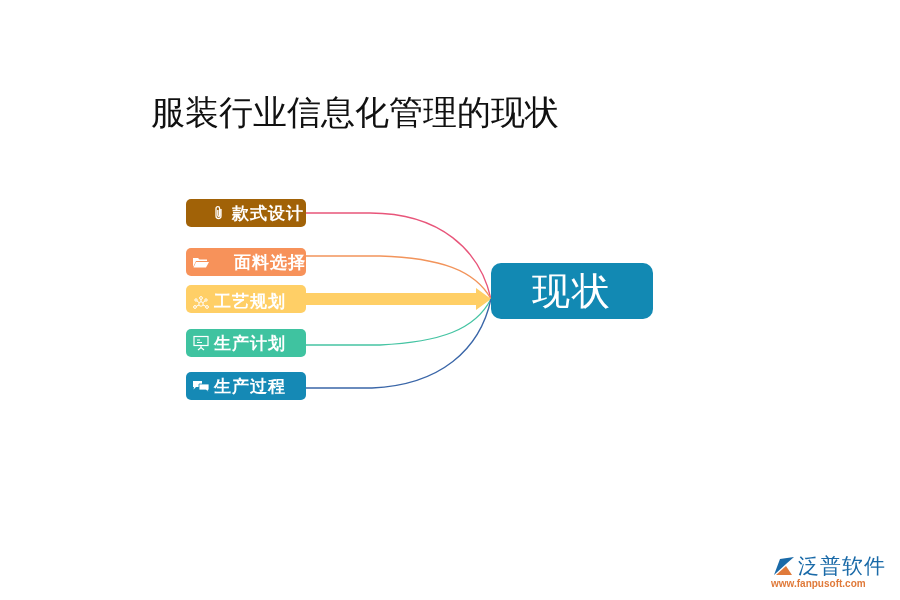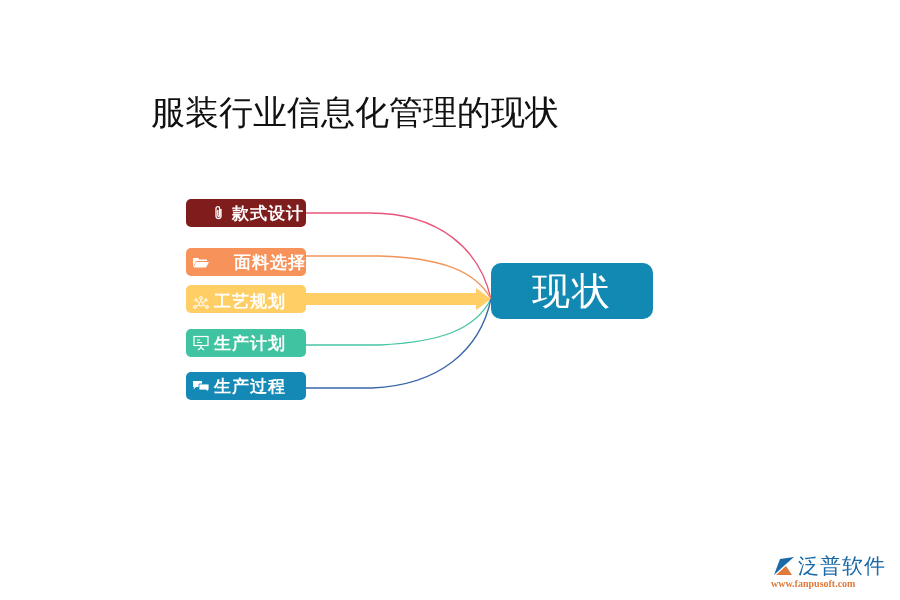--- a/index.html
+++ b/index.html
@@ -6,37 +6,37 @@
   body { width: 900px; height: 600px; background: #ffffff; position: relative; overflow: hidden; font-family: "DejaVu Serif", "Liberation Serif", serif; }
   .title { position: absolute; left: 151px; top: 92px; font-size: 34px; color: #111111; letter-spacing: 0px; white-space: nowrap; line-height: 40px; }
   svg.links { position: absolute; left: 0; top: 0; }
   .node { position: absolute; left: 186px; width: 120px; height: 28px; border-radius: 5px; color: #ffffff; display: flex; align-items: center; box-sizing: border-box; padding-left: 6px; }
   .node .icon { width: 18px; height: 18px; display: inline-flex; align-items: center; justify-content: center; margin-right: 4px; }
   .node .label { font-size: 17px; font-weight: bold; letter-spacing: 1px; white-space: nowrap; }
   .center { position: absolute; left: 491px; top: 263px; width: 162px; height: 56px; border-radius: 10px; background: #1289b3; color: #fff; display: flex; align-items: center; justify-content: center; }
   .center .label { font-size: 38px; letter-spacing: 2px; }
   .logo { position: absolute; left: 768px; top: 552px; width: 130px; height: 40px; }
   .logo .brand { position: absolute; left: 30px; top: 0; font-size: 21px; color: #1a6aa8; font-family: "DejaVu Sans", "Liberation Sans", sans-serif; letter-spacing: 1px; white-space: nowrap; }
-  .logo .url { position: absolute; left: 3px; top: 26px; font-size: 10px; color: #e07a3a; font-family: Liberation Serif, serif; white-space: nowrap; font-weight: bold; }
+  .logo .url { position: absolute; left: 3px; top: 26px; font-size: 10px; color: #e07a3a; font-family: Liberation Sans, sans-serif; white-space: nowrap; font-weight: bold; }
   .logo .mark { position: absolute; left: 4px; top: 3px; }
 </style>
 </head>
 <body>
 
 <div class="title">服装行业信息化管理的现状</div>
 
 <svg class="links" width="900" height="600">
   <path d="M306 213 L370 213 C440 213 480 250 491 299" fill="none" stroke="#e8557a" stroke-width="1.3"></path>
   <path d="M306 256 L380 256 C440 258 475 270 491 299" fill="none" stroke="#f2945b" stroke-width="1.3"></path>
   <path d="M306 293 L476 293 L476 288 L491 299 L476 310 L476 305 L306 305 Z" fill="#ffcf66"></path>
   <path d="M306 345 L380 345 C440 342 475 330 491 299" fill="none" stroke="#45c4a3" stroke-width="1.3"></path>
   <path d="M306 388 L372 388 C440 385 480 350 491 299" fill="none" stroke="#3a66a8" stroke-width="1.3"></path>
 </svg>
 
-<div class="node" style="top:199px; background:#7f1d1d;padding-left:24px;">
+<div class="node" style="top:199px; background:#a16207;padding-left:24px;">
   <span class="icon">
     <svg width="12" height="16" viewBox="0 0 12 16">
         <path d="M8 4 L8 11 A2.5 2.5 0 0 1 3 11 L3 3.5 A1.8 1.8 0 0 1 6.6 3.5 L6.6 10.5 A0.9 0.9 0 0 1 4.8 10.5 L4.8 5" fill="none" stroke="#fff" stroke-width="1.3"></path>
       </svg>
   </span>
   <span class="label">款式设计</span>
 </div>
 
 <div class="node" style="top:248px; background:#f7925a;gap:20px;">
   <span class="icon">

